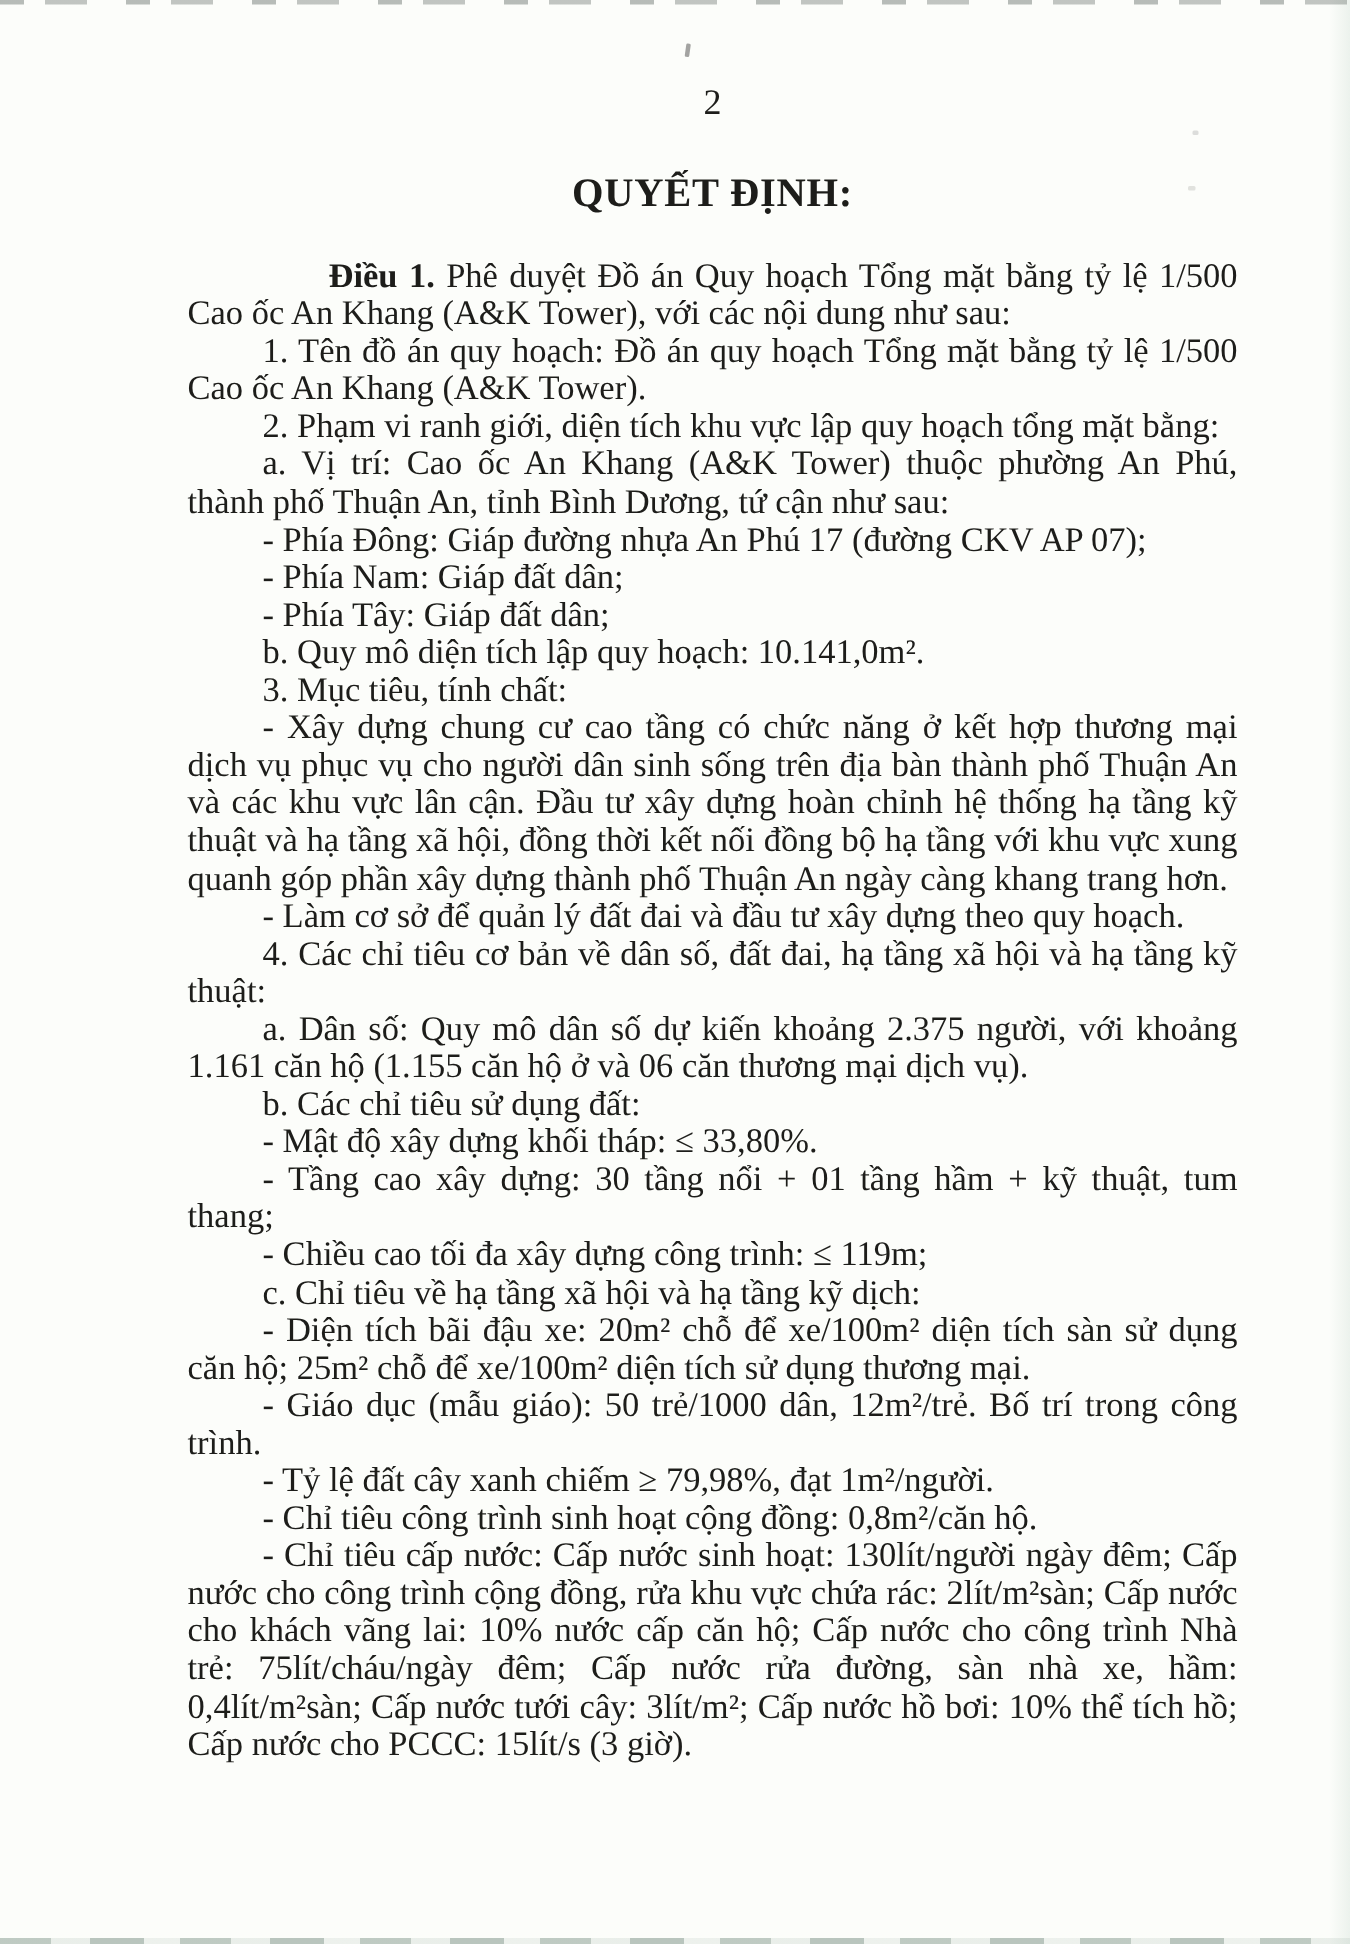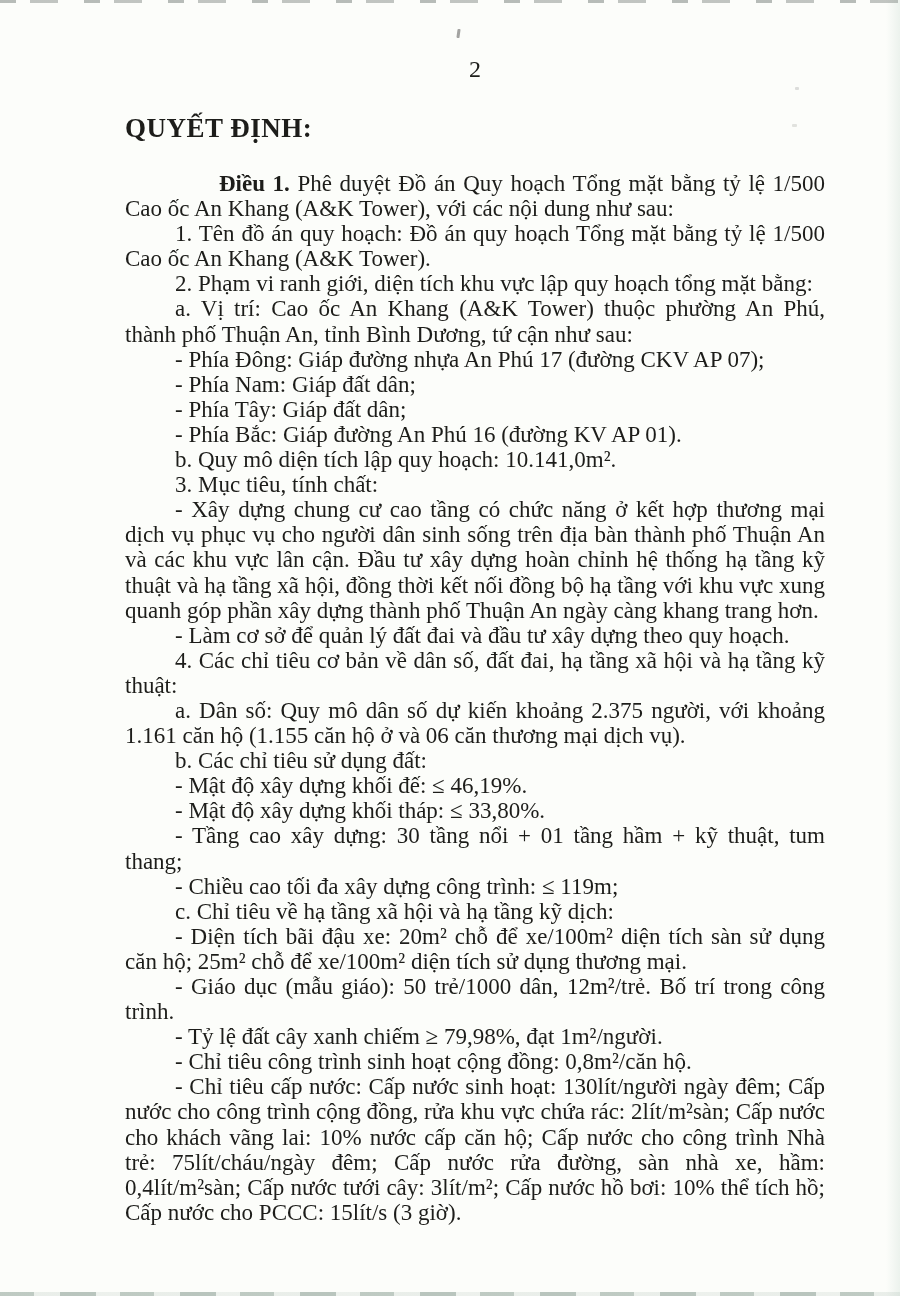--- a/index.html
+++ b/index.html
@@ -44,21 +44,21 @@
   .speck.apostrophe{left:457px;top:29px;width:3px;height:9px;transform:rotate(8deg);}
   .speck.dot1{left:795px;top:87px;width:4px;height:3px;opacity:.35;}
   .speck.dot2{left:792px;top:124px;width:5px;height:3px;opacity:.3;}
 
   .page-number{
     position:absolute;top:55px;left:125px;width:700px;
     text-align:center;font-size:24px;line-height:28px;
   }
   .doc-title{
     position:absolute;top:111px;left:125px;width:700px;
-    text-align:left;font-weight:bold;font-size:27px;line-height:34px;
+    text-align:center;font-weight:bold;font-size:27px;line-height:34px;
     letter-spacing:0.5px;
   }
   .doc-body{
     position:absolute;top:171px;left:125px;width:700px;
     font-size:23px;line-height:25.1px;
     text-align:justify;
   }
   .doc-body p{
     margin:0;padding:0;
     text-indent:50px;
@@ -87,37 +87,35 @@
   <p data-name="paragraph"><span data-name="paragraph-text">2. Phạm vi ranh giới, diện tích khu vực lập quy hoạch tổng mặt bằng:</span></p>
 
   <p data-name="paragraph"><span data-name="paragraph-text">a. Vị trí: Cao ốc An Khang (A&amp;K Tower) thuộc phường An Phú, thành phố Thuận An, tỉnh Bình Dương, tứ cận như sau:</span></p>
 
   <p data-name="paragraph"><span data-name="paragraph-text">- Phía Đông: Giáp đường nhựa An Phú 17 (đường CKV AP 07);</span></p>
 
   <p data-name="paragraph"><span data-name="paragraph-text">- Phía Nam: Giáp đất dân;</span></p>
 
   <p data-name="paragraph"><span data-name="paragraph-text">- Phía Tây: Giáp đất dân;</span></p>
 
-  <p data-name="paragraph"><span data-name="paragraph-text">- Phía Bắc: Giáp đường An Phú 16 (đường KV AP 01).</span></p>
 
   <p data-name="paragraph"><span data-name="paragraph-text">b. Quy mô diện tích lập quy hoạch: 10.141,0m².</span></p>
 
   <p data-name="paragraph"><span data-name="paragraph-text">3. Mục tiêu, tính chất:</span></p>
 
   <p data-name="paragraph"><span data-name="paragraph-text">- Xây dựng chung cư cao tầng có chức năng ở kết hợp thương mại dịch vụ phục vụ cho người dân sinh sống trên địa bàn thành phố Thuận An và các khu vực lân cận. Đầu tư xây dựng hoàn chỉnh hệ thống hạ tầng kỹ thuật và hạ tầng xã hội, đồng thời kết nối đồng bộ hạ tầng với khu vực xung quanh góp phần xây dựng thành phố Thuận An ngày càng khang trang hơn.</span></p>
 
   <p data-name="paragraph"><span data-name="paragraph-text">- Làm cơ sở để quản lý đất đai và đầu tư xây dựng theo quy hoạch.</span></p>
 
   <p data-name="paragraph"><span data-name="paragraph-text">4. Các chỉ tiêu cơ bản về dân số, đất đai, hạ tầng xã hội và hạ tầng kỹ thuật:</span></p>
 
   <p data-name="paragraph"><span data-name="paragraph-text">a. Dân số: Quy mô dân số dự kiến khoảng 2.375 người, với khoảng 1.161 căn hộ (1.155 căn hộ ở và 06 căn thương mại dịch vụ).</span></p>
 
   <p data-name="paragraph"><span data-name="paragraph-text">b. Các chỉ tiêu sử dụng đất:</span></p>
 
-  <p data-name="paragraph"><span data-name="paragraph-text">- Mật độ xây dựng khối đế: ≤ 46,19%.</span></p>
 
   <p data-name="paragraph"><span data-name="paragraph-text">- Mật độ xây dựng khối tháp: ≤ 33,80%.</span></p>
 
 
   <p data-name="paragraph"><span data-name="paragraph-text">- Tầng cao xây dựng: 30 tầng nổi + 01 tầng hầm + kỹ thuật, tum thang;</span></p>
 
   <p data-name="paragraph"><span data-name="paragraph-text">- Chiều cao tối đa xây dựng công trình: ≤ 119m;</span></p>
 
   <p data-name="paragraph"><span data-name="paragraph-text">c. Chỉ tiêu về hạ tầng xã hội và hạ tầng kỹ dịch:</span></p>
 

